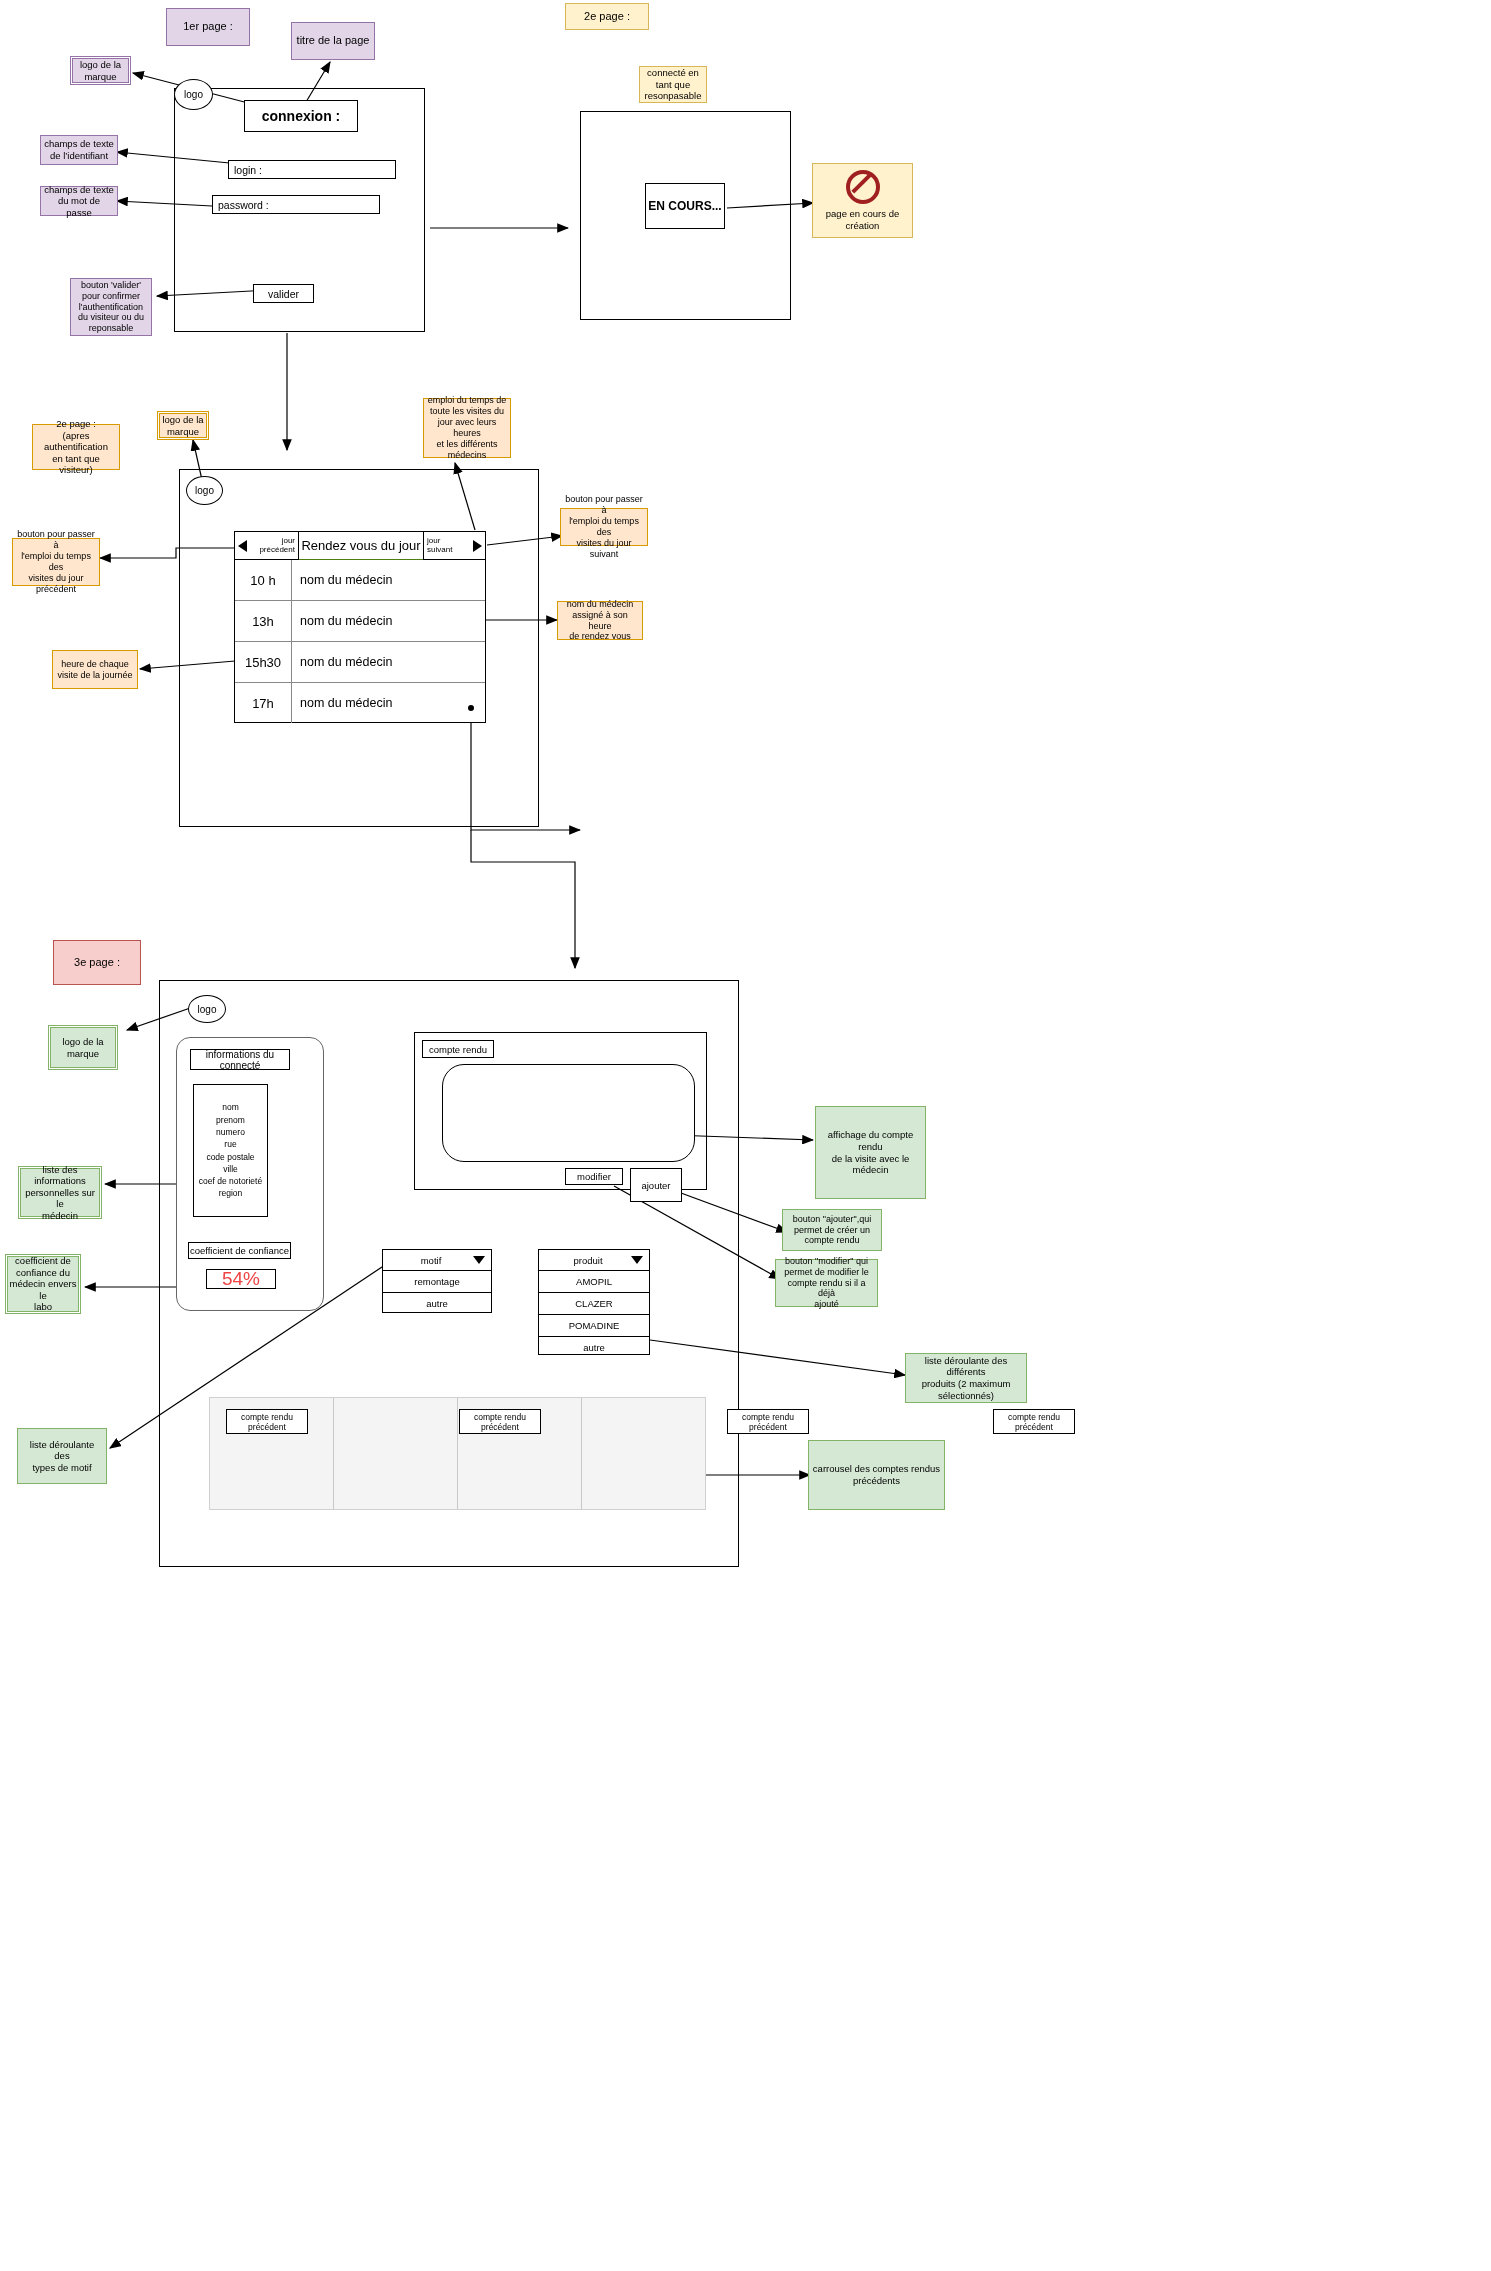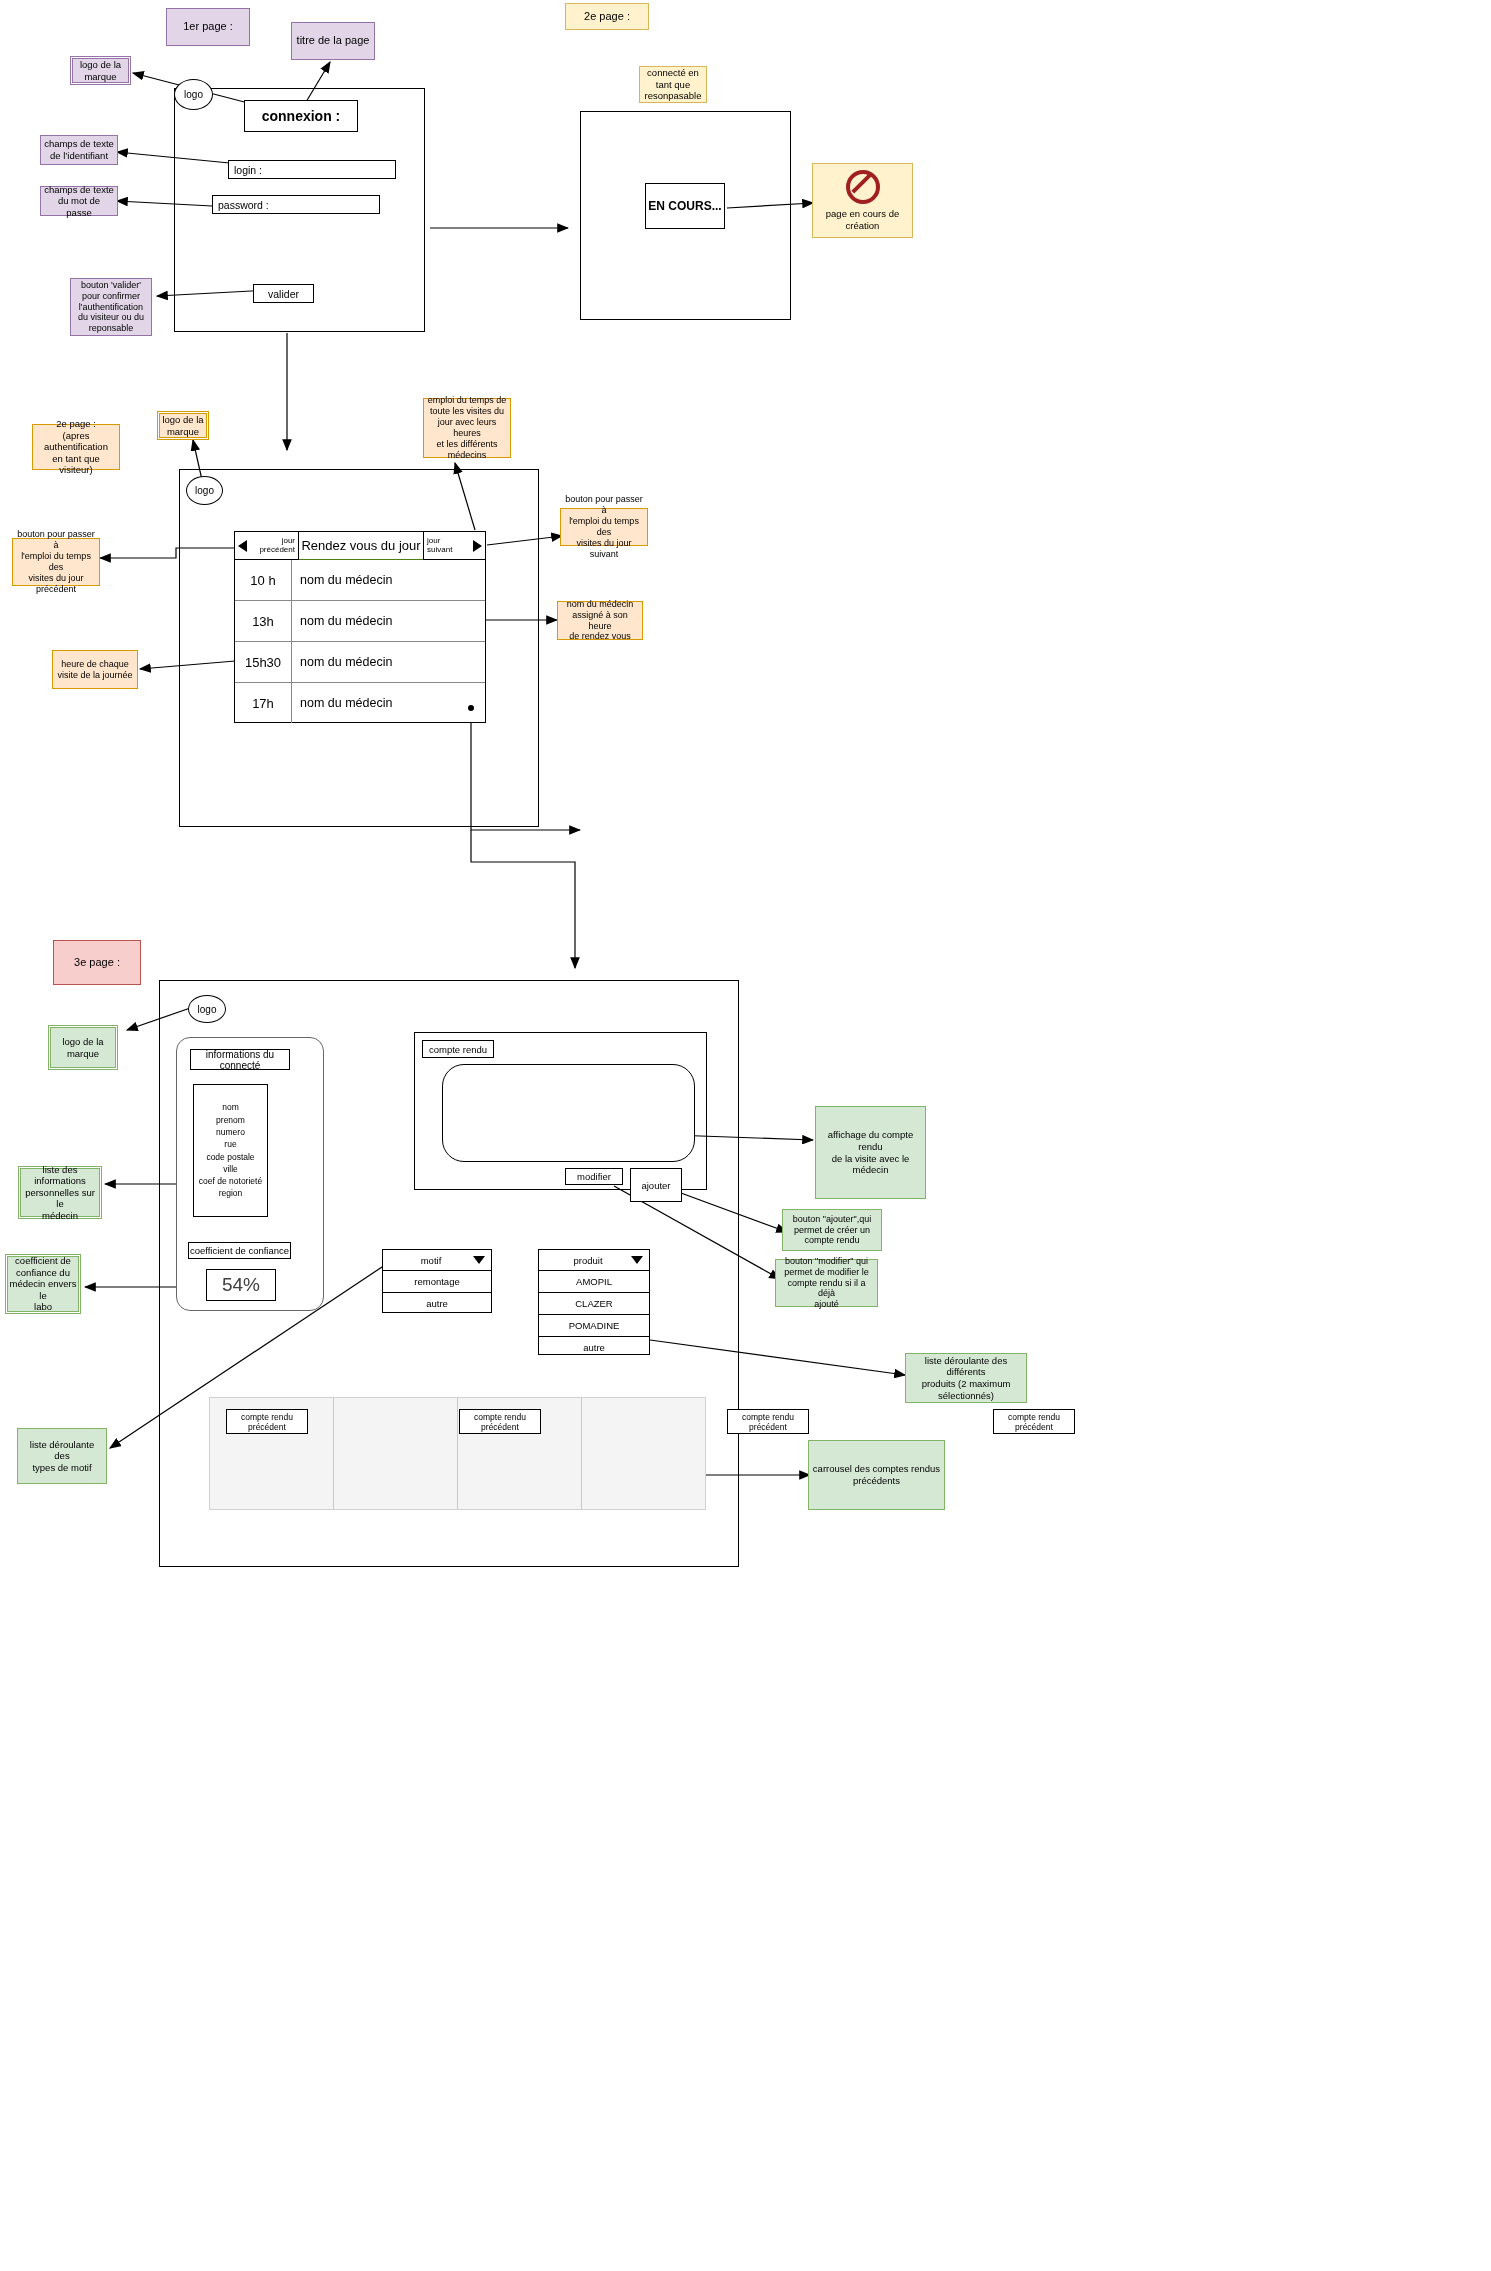--- a/index.html
+++ b/index.html
@@ -295,21 +295,21 @@
     <span>code postale</span>
     <span>ville</span>
     <span>coef de notorieté</span>
     <span>region</span>
   </div>
 
   <div class="wbox rbox" style="left:188px;top:1242px;width:103px;height:17px;font-size:9.5px;">
     <span>coefficient de confiance</span>
   </div>
 
-  <div class="wbox" style="left:206px;top:1269px;width:70px;height:32px;font-size:19px;color:#404040;">
+  <div class="wbox" style="left:206px;top:1269px;width:70px;height:20px;font-size:19px;color:#ef4444;">
     <span>54%</span>
   </div>
 
   <div class="frame" style="left:414px;top:1032px;width:293px;height:158px;"></div>
 
   <div class="wbox" style="left:422px;top:1040px;width:72px;height:18px;font-size:9.5px;">
     <span>compte rendu</span>
   </div>
 
   <div class="abs" style="left:442px;top:1064px;width:253px;height:98px;border:1px solid #000;border-radius:22px;background:#fff;"></div>

